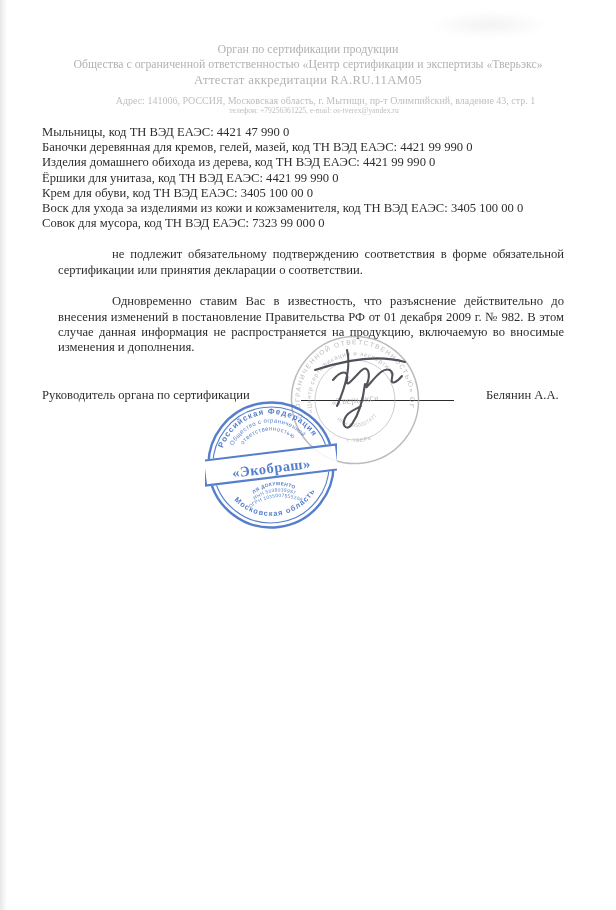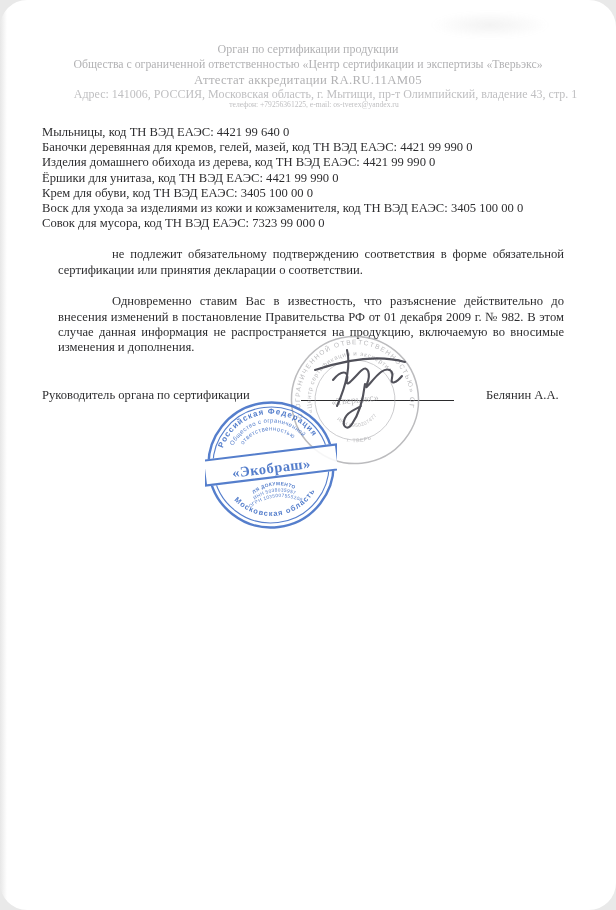--- a/index.html
+++ b/index.html
@@ -4,34 +4,33 @@
 <style>
   html,body{margin:0;padding:0;background:#e9e9e9;}
   .page{
     position:relative;
     width:616px;height:910px;
     margin:0 auto;
     background:#ffffff;
     overflow:hidden;
     font-family:"Liberation Serif", serif;
     color:#2e2e30;
-    border-radius:27px;
   }
   
   .scan-edge{position:absolute;left:0;top:0;width:7px;height:100%;
     background:linear-gradient(to right, rgba(160,160,160,.25), rgba(160,160,160,0));}
   .scan-smudge{position:absolute;left:430px;top:12px;width:120px;height:26px;
     background:radial-gradient(ellipse at center, rgba(150,150,150,.12), rgba(150,150,150,0) 70%);
     filter:blur(2px);}
   
   .letterhead{position:absolute;top:42px;left:0;right:0;text-align:center;color:#b2b2b4;}
   .lh1{font-size:12px;line-height:15px;}
   .lh2{font-size:11.8px;line-height:15px;}
   .lh3{font-size:12.8px;line-height:16px;letter-spacing:.3px;}
-  .lh4{font-size:12px;line-height:9.5px;color:#bfbfc1;margin-top:2px;padding-left:35px;}
+  .lh4{font-size:10px;line-height:9.5px;color:#bfbfc1;margin-top:8px;padding-left:35px;}
   .lh5{font-size:7.6px;line-height:9.5px;color:#bfbfc1;margin-left:12px;}
   
   .doc-body{position:absolute;left:42px;width:538px;top:125px;font-size:12.6px;}
   .products div{line-height:15.2px;white-space:nowrap;}
   .paragraphs{margin-top:13px;}
   .paragraphs p{margin:16px;text-align:justify;text-indent:54px;line-height:15.4px;}
   
   .sig-role{position:absolute;left:42px;top:388px;font-size:12.6px;white-space:nowrap;}
   .sig-line{position:absolute;left:301px;top:400px;width:153px;border-top:1.4px solid #2b2b2d;}
   .sig-name{position:absolute;left:486px;top:388px;font-size:12.6px;white-space:nowrap;}
@@ -54,21 +53,21 @@
   <div class="letterhead">
     <div class="lh1">Орган по сертификации продукции</div>
     <div class="lh2">Общества с ограниченной ответственностью «Центр сертификации и экспертизы «Тверьэкс»</div>
     <div class="lh3">Аттестат аккредитации RA.RU.11АМ05</div>
     <div class="lh4">Адрес: 141006, РОССИЯ, Московская область, г. Мытищи, пр-т Олимпийский, владение 43, стр. 1</div>
     <div class="lh5">телефон: +79256361225, e-mail: os-tverex@yandex.ru</div>
   </div>
 
   <div class="doc-body">
     <div class="products">
-      <div>Мыльницы, код ТН ВЭД ЕАЭС: 4421 99 640 0</div>
+      <div>Мыльницы, код ТН ВЭД ЕАЭС: 4421 47 990 0</div>
       <div>Баночки деревянная для кремов, гелей, мазей, код ТН ВЭД ЕАЭС: 4421 99 990 0</div>
       <div>Изделия домашнего обихода из дерева, код ТН ВЭД ЕАЭС: 4421 99 990 0</div>
       <div>Ёршики для унитаза, код ТН ВЭД ЕАЭС: 4421 99 990 0</div>
       <div>Крем для обуви, код ТН ВЭД ЕАЭС: 3405 100 00 0</div>
       <div>Воск для ухода за изделиями из кожи и кожзаменителя, код ТН ВЭД ЕАЭС: 3405 100 00 0</div>
       <div>Совок для мусора, код ТН ВЭД ЕАЭС: 7323 99 000 0</div>
     </div>
     <div class="paragraphs">
       <p>не подлежит обязательному подтверждению соответствия в форме обязательной сертификации или принятия декларации о соответствии.</p>
       <p>Одновременно ставим Вас в известность, что разъяснение действительно до внесения изменений в постановление Правительства РФ от 01 декабря 2009 г. № 982. В этом случае данная информация не распространяется на продукцию, включаемую во вносимые изменения и дополнения.</p>

